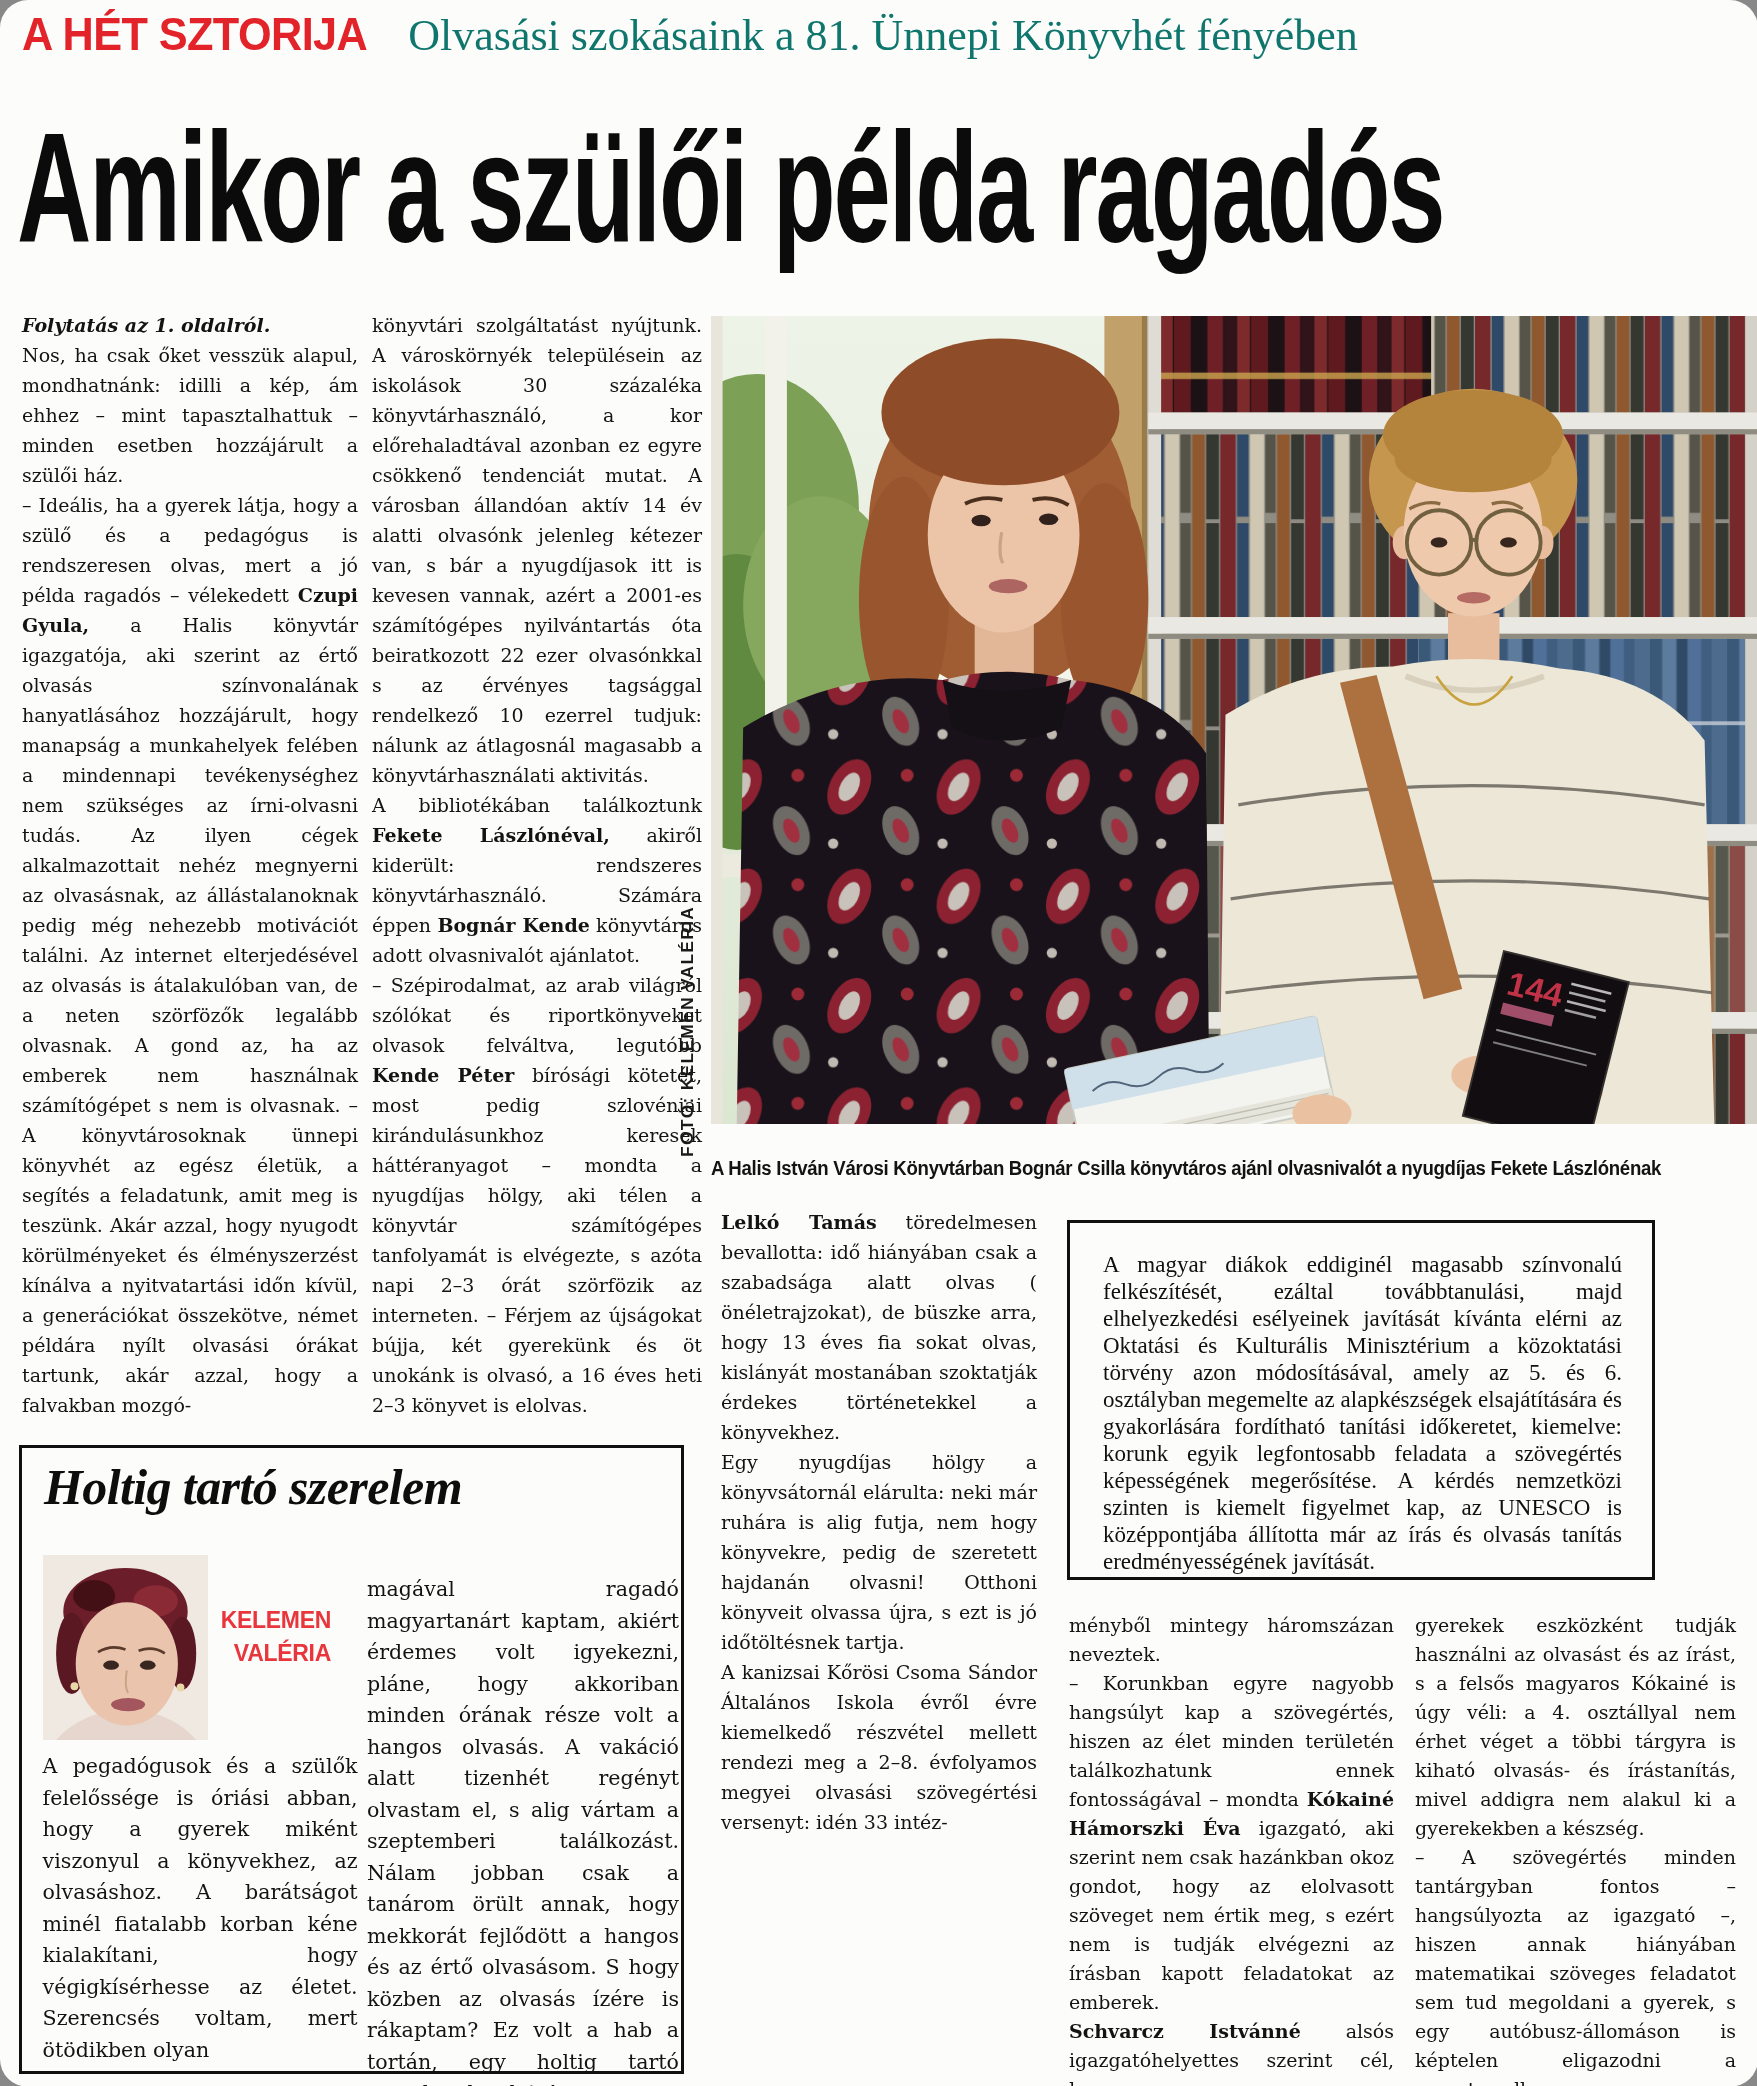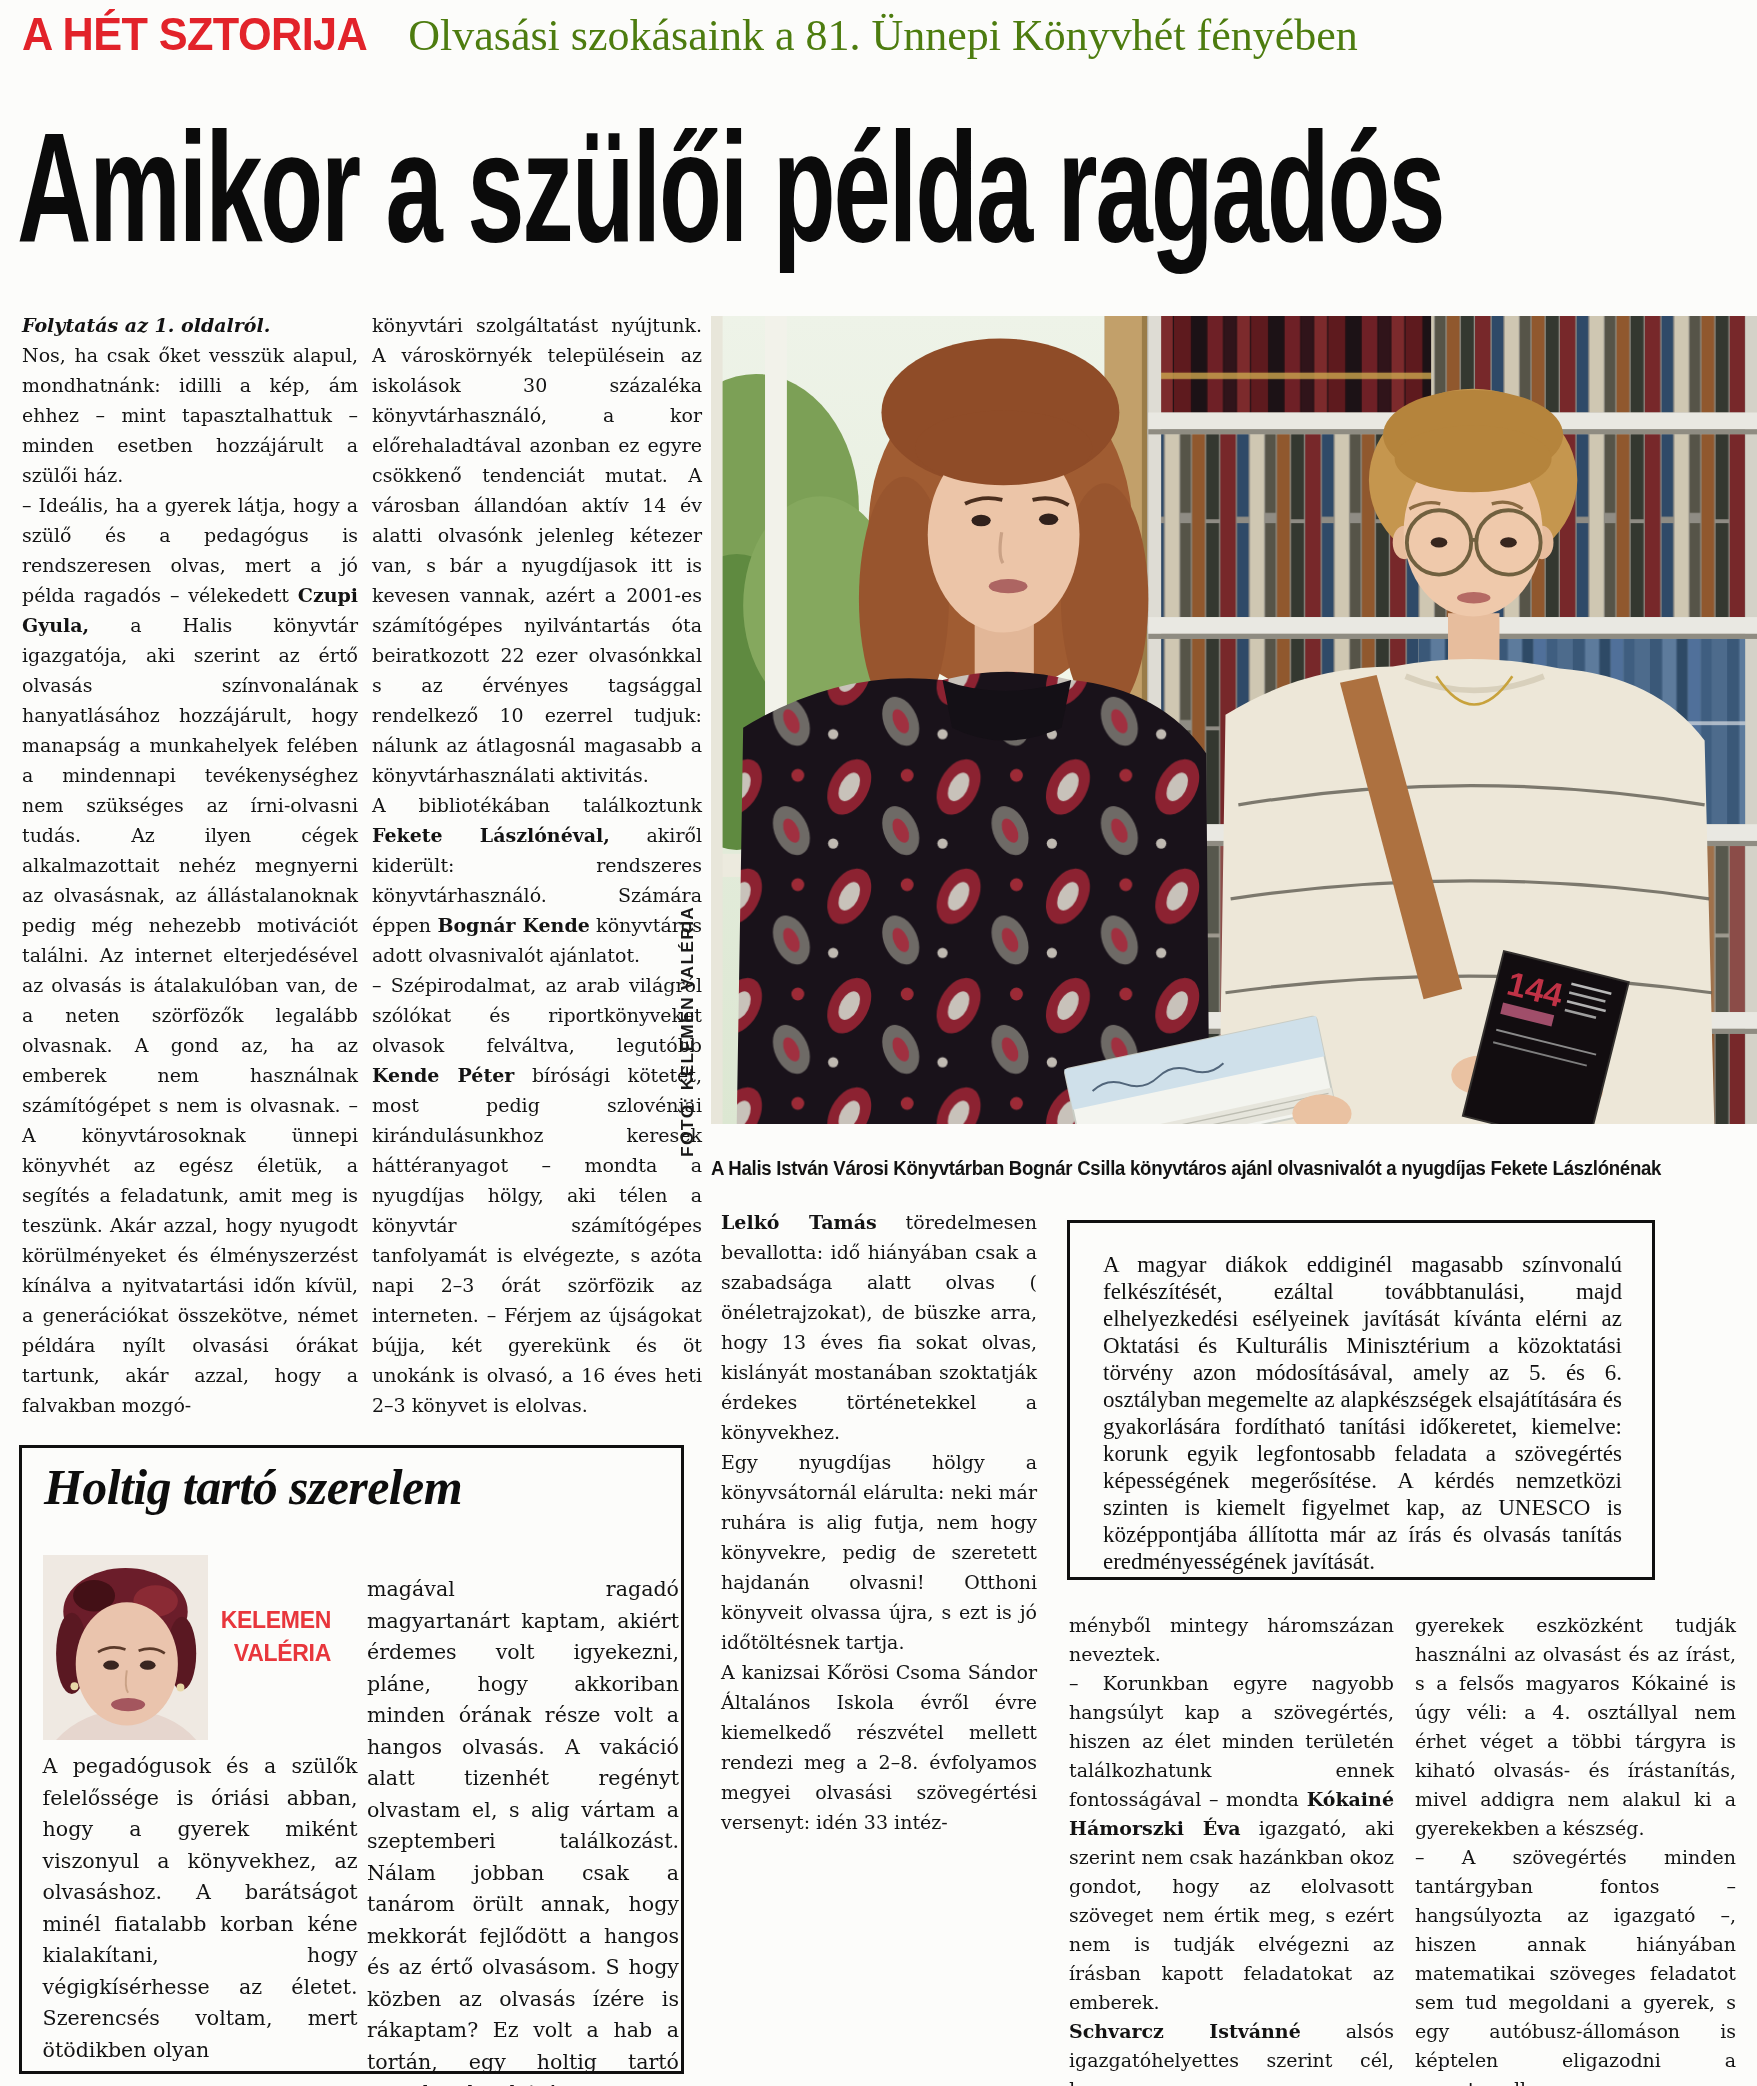--- a/index.html
+++ b/index.html
@@ -1,22 +1,22 @@
 <!DOCTYPE html>
 <html style="font-size:10.3px"><head>
 <meta charset="utf-8">
 <style>
   html,body{margin:0;padding:0;}
   body{background:#888;}
   .page{position:relative;width:1758px;height:2087px;background:#fcfcfa;overflow:hidden;
-        color:#131313;font-family:"DejaVu Serif",serif;}
+        color:#131313;font-family:"DejaVu Serif",serif;border-radius:28px;}
   
   .kicker-row{position:absolute;left:22px;top:9px;display:flex;align-items:baseline;gap:19px;white-space:nowrap;}
   .kicker{font:700 46px/1.1 "Liberation Sans",sans-serif;letter-spacing:-0.6px;transform:scaleX(.94);transform-origin:0 100%;}
-  .kicker-sub{font:400 44px/1.1 "Liberation Serif",serif;color:#4d7c0f;}
+  .kicker-sub{font:400 44px/1.1 "Liberation Serif",serif;color:#0f766e;}
   .headline{position:absolute;left:16.7px;top:95px;margin:0;height:199px;}
   .headline-inner{display:inline-block;white-space:nowrap;transform:scaleX(.66);transform-origin:0 0;
         font:700 156px/1.18 "Liberation Sans",sans-serif;letter-spacing:-3.2px;color:#0b0b0b;}
   
   .body-col{position:absolute;font-size:19px;line-height:30px;text-align:justify;}
   .body-col p{margin:0;}
   .col1{left:22px;top:310px;width:336px;}
   .col2{left:372px;top:310px;width:330px;}
   .col3{left:721px;top:1207px;width:316px;line-height:30px;}
   .col4{left:1069px;top:1611px;width:325px;line-height:29px;}

